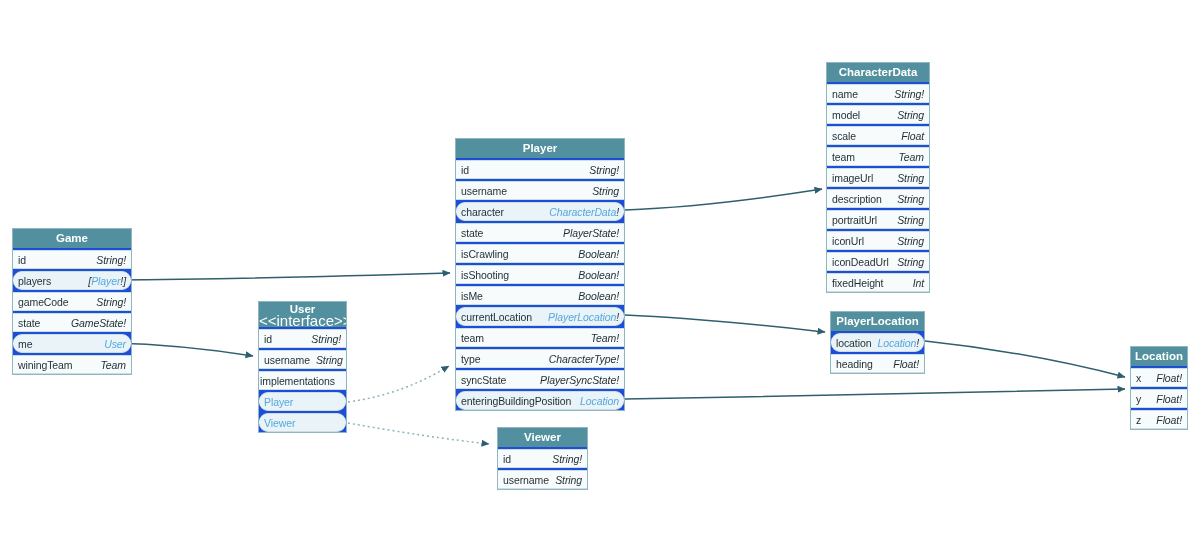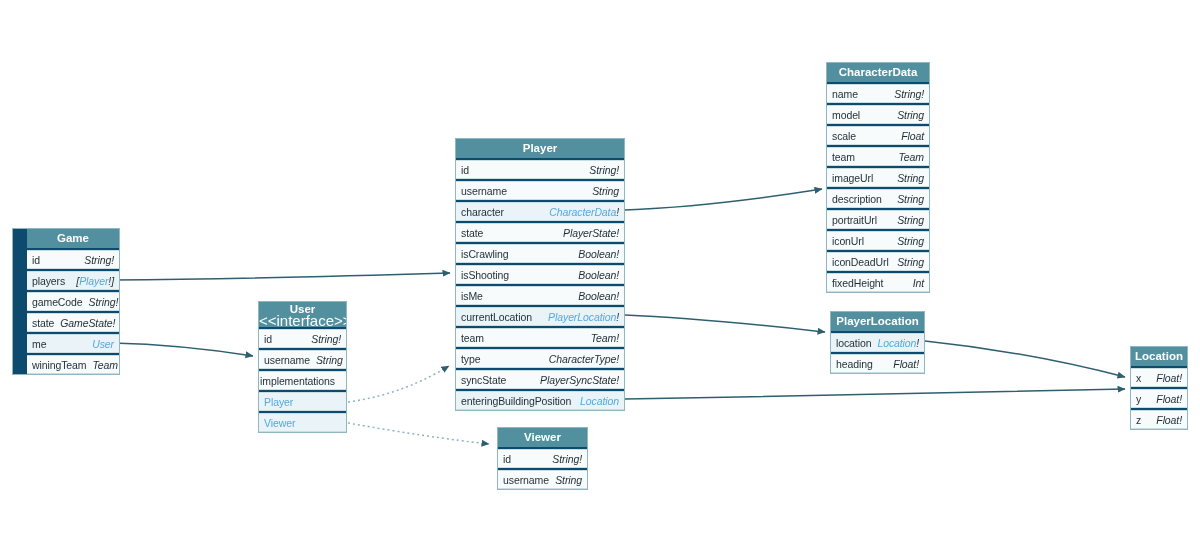--- a/index.html
+++ b/index.html
@@ -2,37 +2,37 @@
 <html><head>
 <meta charset="utf-8">
 <style>
   html,body{margin:0;padding:0;background:#ffffff;}
   #canvas{
     position:relative;width:1200px;height:547px;overflow:hidden;
     font-family:"Liberation Sans",sans-serif;background:var(--background,#fff);
   }
   #edges-layer{position:absolute;left:0;top:0;width:1200px;height:547px;}
   .node{
-    position:absolute;box-sizing:border-box;background:#0c4a6e;
+    position:absolute;box-sizing:border-box;background:#1d4ed8;
     border:1px solid var(--node-border,#8fb6c1);
   }
   .node-header{
     background:var(--header-bg,#52909f);color:var(--header-text,#fff);
     text-align:center;font-weight:bold;font-size:11.5px;height:19px;line-height:19px;
     white-space:nowrap;overflow:hidden;
   }
   .node-header.with-sub{height:25px;line-height:13px;padding-top:1px;box-sizing:border-box;}
   .node-header .sub{display:block;font-weight:normal;font-size:15px;line-height:9px;}
   .row{
     display:flex;align-items:center;height:19px;box-sizing:border-box;margin-top:2px;
     border-top:1px solid var(--row-border,#c9dde3);border-bottom:1px solid var(--row-border,#c9dde3);
     padding:0 5px;font-size:10.5px;letter-spacing:-0.1px;background:var(--row-bg,#f7fbfc);
     color:var(--text,#1f2d33);white-space:nowrap;overflow:hidden;
   }
-  .row.linkrow{background:var(--row-bg-link,#eaf3f7);}
+  .row.linkrow{background:var(--row-bg-link,#eaf3f7);border-radius:9px;}
   .row.center{justify-content:flex-end;}
   .fname{margin-right:6px;}
   .ftype{margin-left:auto;font-style:italic;}
   .link{color:var(--link,#55a8e0);}
 </style>
 </head>
 <body>
 
 <div id="canvas" style="--background: #ffffff; --header-bg: #52909f; --header-text: #ffffff; --node-border: #8fb6c1; --row-border: #c9dde3; --row-bg: #f7fbfc; --row-bg-link: #eaf3f7; --text: #1f2d33; --link: #55a8e0; --arrow: #2e5f6e; --dotted: #8fb3bd;">
   <svg id="edges-layer" xmlns="http://www.w3.org/2000/svg" viewBox="0 0 1200 547">
@@ -43,21 +43,21 @@
       </defs>
       <path d="M112,280 C240,279 350,276 450,273" fill="none" stroke="#2e5f6e" stroke-width="1.5" marker-end="url(#arw)"></path>
       <path d="M112,343 C160,344 215,350 253,356" fill="none" stroke="#2e5f6e" stroke-width="1.5" marker-end="url(#arw)"></path>
       <path d="M625,210 C700,207 765,198 822,189" fill="none" stroke="#2e5f6e" stroke-width="1.5" marker-end="url(#arw)"></path>
       <path d="M625,315 C700,318 770,326 825,332" fill="none" stroke="#2e5f6e" stroke-width="1.5" marker-end="url(#arw)"></path>
       <path d="M625,399 C800,396 990,392 1125,389" fill="none" stroke="#2e5f6e" stroke-width="1.5" marker-end="url(#arw)"></path>
       <path d="M925,341 C1010,350 1075,364 1125,377" fill="none" stroke="#2e5f6e" stroke-width="1.5" marker-end="url(#arw)"></path>
       <path d="M348,402 C392,396 424,381 449,366" fill="none" stroke="#8fb3bd" stroke-width="1.5" stroke-dasharray="2 3" marker-end="url(#arw)"></path>
       <path d="M348,423 C398,432 452,440 489,444" fill="none" stroke="#8fb3bd" stroke-width="1.5" stroke-dasharray="2 3" marker-end="url(#arw)"></path>
     </svg>
-<div class="node" style="left: 12px; top: 228px; width: 108px; padding-left: 14px;">
+<div class="node" style="left: 12px; top: 228px; width: 120px;">
       <div class="node-header"><span>Game</span></div>
       <div class="row">
         <span class="fname">id</span>
         <span class="ftype">String!</span>
       </div>
       <div class="row linkrow">
         <span class="fname">players</span>
         <span class="ftype"><span>[</span><span class="link">Player</span><span>!]</span></span>
       </div>
       <div class="row">

